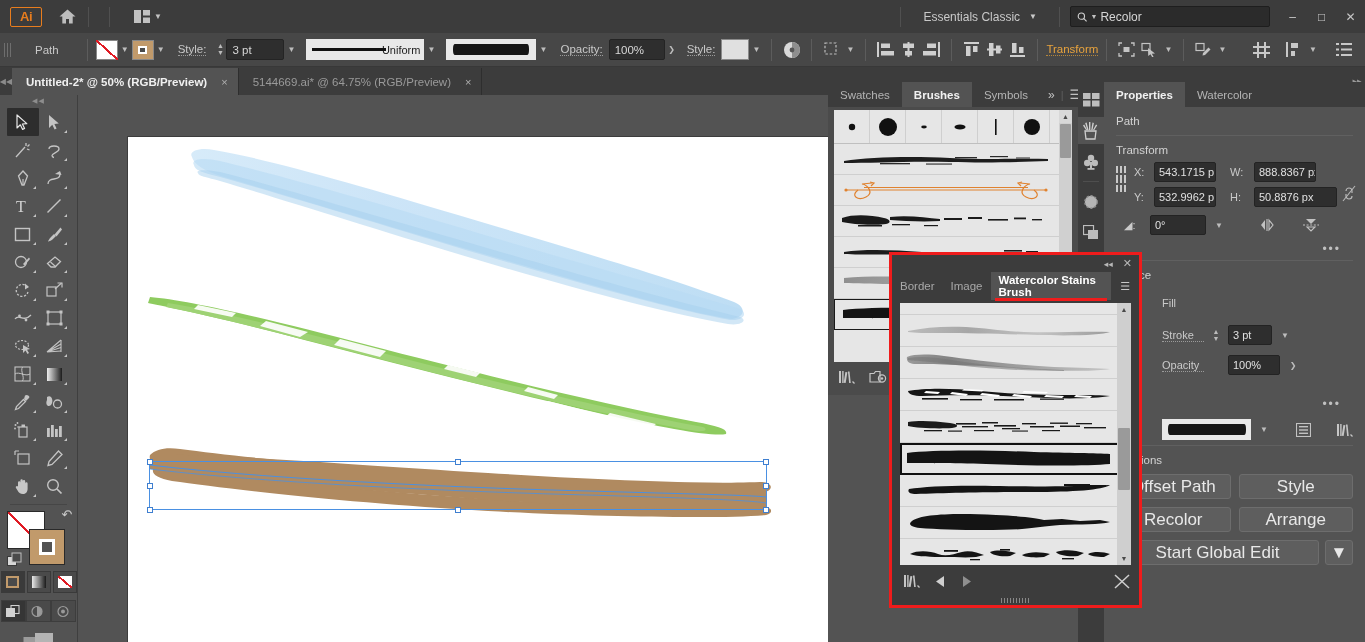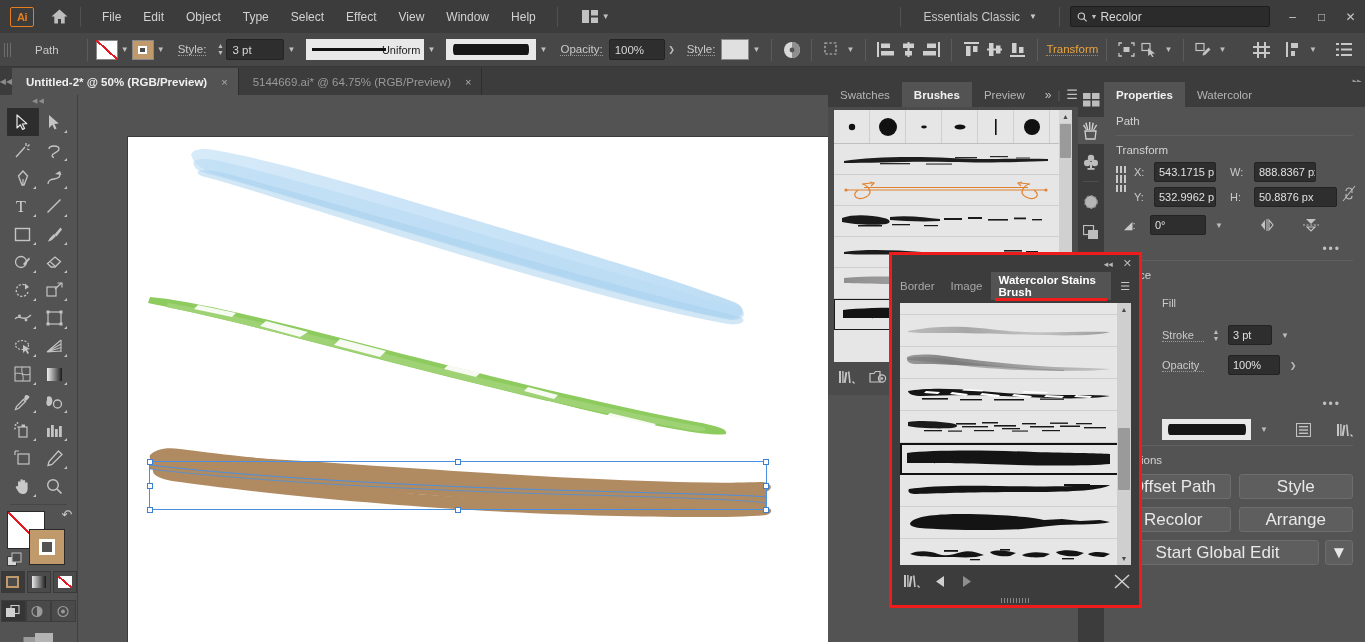--- a/index.html
+++ b/index.html
@@ -8,21 +8,21 @@
     font-family: "Liberation Sans", sans-serif;
     background:#535353;
     color:#c8c8c8;
     font-size:11px;
     -webkit-font-smoothing:antialiased;
   }
   .app { position:relative; width:1365px; height:642px; }
 
   
   .menubar { position:absolute; left:0; top:0; width:1365px; height:33px; background:#3c3c3c; display:flex; align-items:center; }
-  .ai-logo { width:24px; height:20px; margin-left:10px; background:#3c3c3c; border:1px solid #e87d1e; border-radius:2px; color:#e87d1e; font-size:11px; font-weight:bold; display:flex; align-items:center; justify-content:center; letter-spacing:-0.5px; }
+  .ai-logo { width:32px; height:20px; margin-left:10px; background:#3c3c3c; border:1px solid #e87d1e; border-radius:2px; color:#e87d1e; font-size:13px; font-weight:bold; display:flex; align-items:center; justify-content:center; letter-spacing:-0.5px; }
   .home-ico { margin-left:14px; width:22px; height:22px; display:flex; align-items:center; justify-content:center; }
   .mb-div { width:1px; height:20px; background:#505050; margin:0 10px; }
   .menus { display:flex; align-items:center; gap:0px; }
   .menus > div { padding:4px 11px; color:#d2d2d2; font-size:12px; cursor:default; }
   .arrange-ico { margin-left:8px; display:flex; align-items:center; gap:4px; padding:3px 6px; }
   .mb-right { margin-left:auto; display:flex; align-items:center; height:33px; }
   .ws-sel { display:flex; align-items:center; gap:9px; padding:0 12px; color:#c9c9c9; font-size:12px; }
   .search-box { width:200px; height:21px; background:#2b2b2b; border:1px solid #1e1e1e; border-radius:2px; display:flex; align-items:center; padding:0 6px; gap:3px; margin-right:8px; }
   .search-box input { background:transparent; border:0; outline:0; color:#d6d6d6; font-size:12px; font-family:inherit; width:100%; }
   .wbtns { display:flex; height:33px; }
@@ -161,31 +161,20 @@
 <div class="app">
 
   <div class="menubar">
     <div class="ai-logo">Ai</div>
     <div class="home-ico">
       <svg width="17" height="15" viewBox="0 0 17 15">
           <path d="M8.5 0.5 L16.5 7.5 L13.7 7.5 L13.7 14.5 L10 14.5 L10 10 L7 10 L7 14.5 L3.3 14.5 L3.3 7.5 L0.5 7.5 Z" fill="#bdbdbd"></path>
         </svg>
     </div>
     <div class="mb-div"></div>
-    <div class="menus">
-      <div>File</div>
-      <div>Edit</div>
-      <div>Object</div>
-      <div>Type</div>
-      <div>Select</div>
-      <div>Effect</div>
-      <div>View</div>
-      <div>Window</div>
-      <div>Help</div>
-    </div>
     <div class="mb-div"></div>
     <div class="arrange-ico">
       <svg width="16" height="13" viewBox="0 0 16 13">
           <rect x="0" y="0" width="7" height="13" fill="#c2c2c2"></rect>
           <rect x="9" y="0" width="7" height="5.5" fill="#c2c2c2"></rect>
           <rect x="9" y="7.5" width="7" height="5.5" fill="#c2c2c2"></rect>
         </svg>
       <span style="color:#c2c2c2;font-size:8px">▼</span>
     </div>
 
@@ -771,21 +760,21 @@
       <div class="handle" style="left:19px;top:370px"></div>
       <div class="handle" style="left:327px;top:370px"></div>
       <div class="handle" style="left:635px;top:370px"></div>
     </div>
   </div>
 
   <div class="brushpanel">
     <div class="bp-tabs">
       <div class="bp-tab">Swatches</div>
       <div class="bp-tab active">Brushes</div>
-      <div class="bp-tab">Preview</div>
+      <div class="bp-tab">Symbols</div>
       <div class="bp-tabend">
         <span style="font-size:12px">»</span>
         <span style="color:#5e5e5e">|</span>
         <span style="font-size:13px">☰</span>
       </div>
     </div>
 
     <div class="bp-body">
       <div class="bp-dots">
         <div class="bp-dot">

